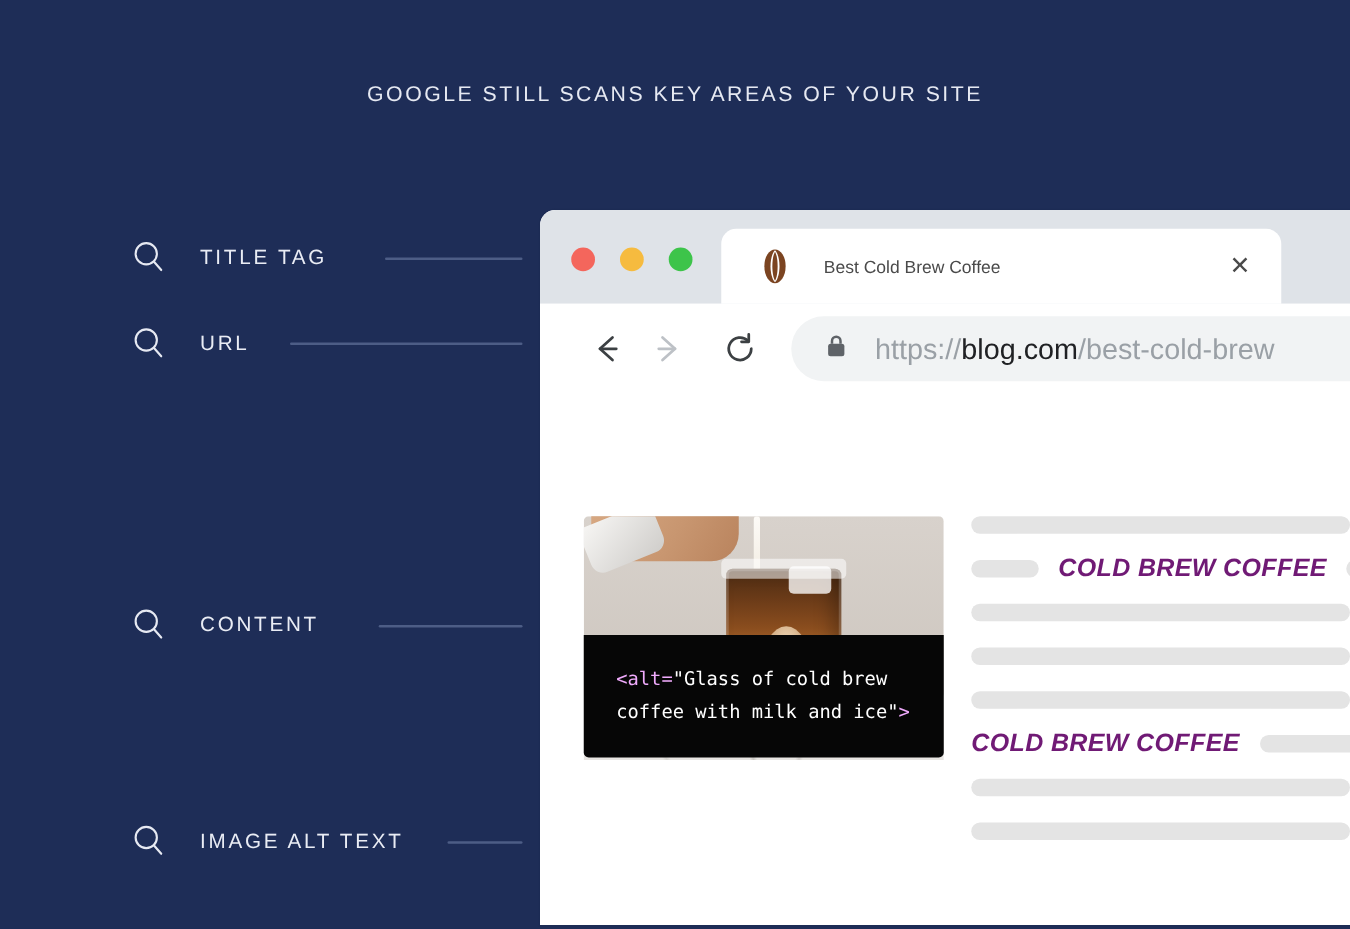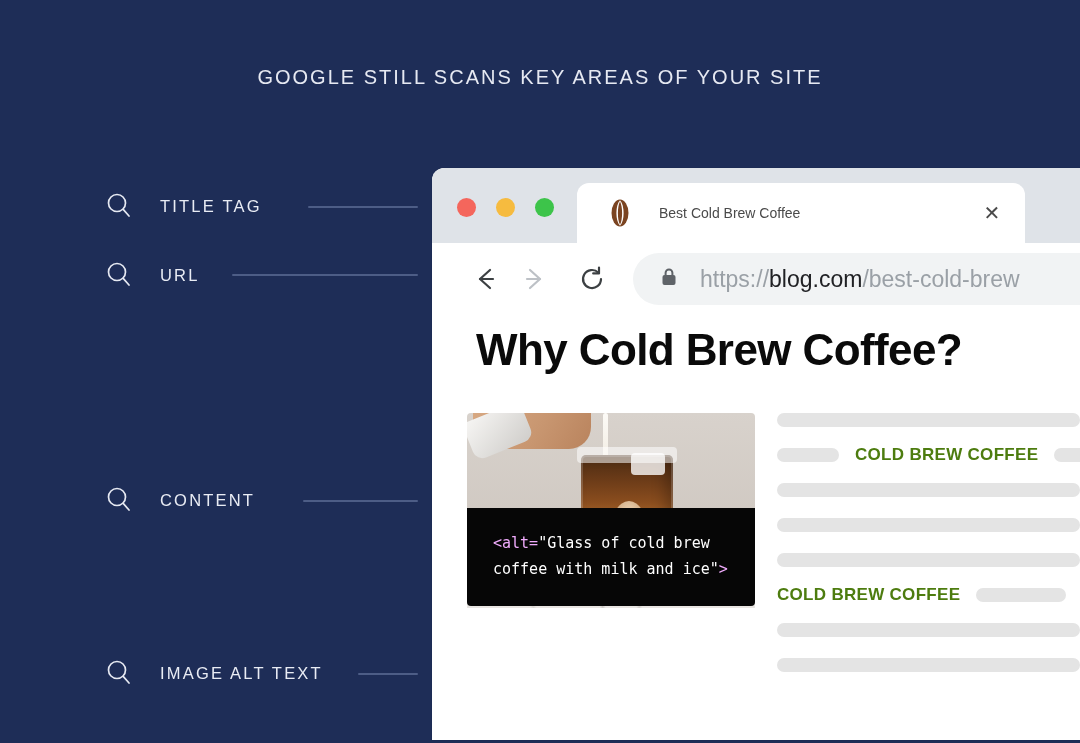--- a/index.html
+++ b/index.html
@@ -9,21 +9,21 @@
     font-family:"Liberation Sans", sans-serif;
     position:relative;
   }
   .stage{position:absolute;inset:0;width:1080px;height:743px;overflow:hidden;}
 
   
   .page-title{
     position:absolute;left:0;top:66px;width:1080px;
     text-align:center;
     color:#e6e9f2;
-    font-size:20px;
+    font-size:17px;
     letter-spacing:2.0px;
     font-weight:400;
   }
 
   
   .checklist{position:absolute;left:0;top:0;width:392px;height:743px;}
   .check-row{position:absolute;left:104px;display:flex;align-items:center;height:34px;}
   .check-row .mag{width:30px;height:30px;flex:0 0 30px;position:relative;}
   .check-row .mag svg{display:block;}
   .check-label{
@@ -131,22 +131,23 @@
     font-size:15px;line-height:26px;
     padding:22px 0 0 26px;box-sizing:border-box;
     white-space:pre-wrap;
   }
   .code-block .tag{color:#f0abfc;}
 
   .textblock{position:absolute;left:345px;top:98px;right:-20px;}
   .row{display:flex;align-items:center;height:14px;margin-bottom:21px;}
   .bar{height:14px;background:#e4e4e4;border-radius:7px;}
   .bluelink{
-    color:#4d7c0f;font-weight:800;font-size:17px;letter-spacing:.3px;
+    color:#701a75;font-weight:800;font-size:20px;letter-spacing:.3px;
     white-space:nowrap;
+    font-style:italic;
   }
 </style>
 </head>
 <body>
 
 <div class="stage">
 
   <div class="page-title">GOOGLE STILL SCANS KEY AREAS OF YOUR SITE</div>
 
   <div class="checklist">
@@ -244,21 +245,20 @@
               <rect x="2.5" y="8" width="13" height="10" rx="2" fill="#5f6368"></rect>
               <path d="M5.6 8 V5.8 a3.4 3.4 0 0 1 6.8 0 V8" fill="none" stroke="#5f6368" stroke-width="2"></path>
             </svg>
         </span>
         <span class="omni-url"><span>https://</span><span class="host">blog.com</span><span class="path">/best-cold-brew</span></span>
       </div>
     </div>
 
     <div class="content">
 
-      <div class="article-title">Why Cold Brew Coffee?</div>
 
       <div class="photo">
         <div class="wall"></div>
         <div class="marble"></div>
         <div class="pour"></div>
         <div class="hand"></div>
         <div class="pitcher"></div>
         <div class="jar">
           <div class="ice"></div>
           <div class="milk"></div>

